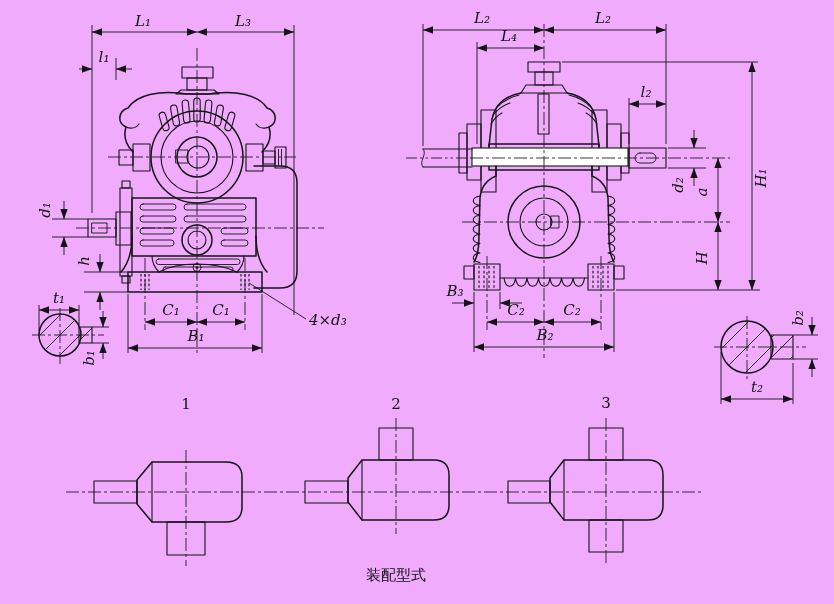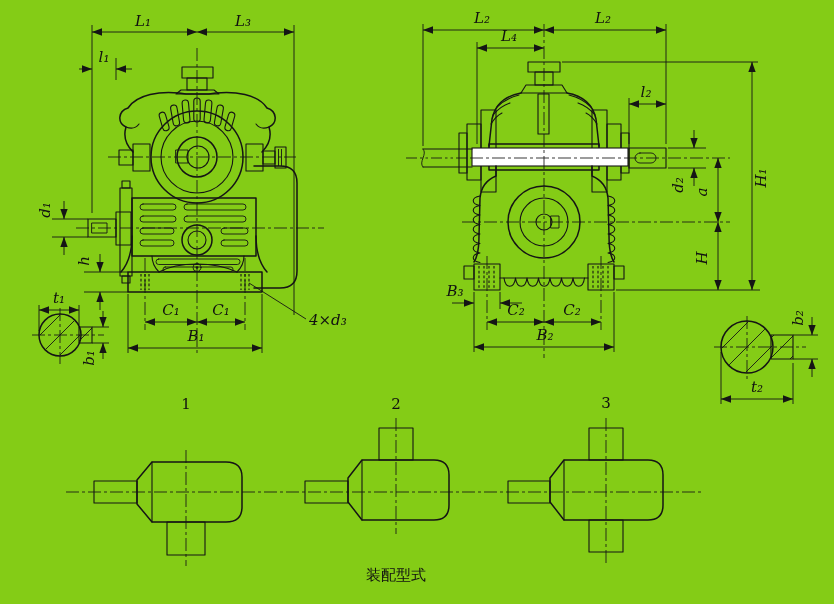--- a/index.html
+++ b/index.html
@@ -1,16 +1,16 @@
 <!DOCTYPE html>
 <html><head>
 <meta charset="utf-8">
 <style>
   html,body{margin:0;padding:0;background:#fff;}
-  .page{position:relative;width:834px;height:604px;background:#84cc16;overflow:hidden;
+  .page{position:relative;width:834px;height:604px;background:#f0abfc;overflow:hidden;
         font-family:"DejaVu Serif",serif;}
   svg{display:block;}
   .ol  {fill:none;stroke:#151515;stroke-width:1.5;stroke-linejoin:round;stroke-linecap:round;}
   .ol2 {fill:none;stroke:#151515;stroke-width:1.1;stroke-linejoin:round;stroke-linecap:round;}
   .ol3 {fill:none;stroke:#151515;stroke-width:0.9;stroke-linejoin:round;stroke-linecap:round;}
   .dim {fill:none;stroke:#151515;stroke-width:0.9;}
   .cl  {fill:none;stroke:#151515;stroke-width:0.85;stroke-dasharray:13 3 3 3;}
   .cl2 {fill:none;stroke:#151515;stroke-width:0.85;stroke-dasharray:11 3 2.5 3 2.5 3;}
   .hm  {fill:none;stroke:#151515;stroke-width:1.1;stroke-dasharray:2.6 2.2;}
   .ht  {fill:none;stroke:#151515;stroke-width:0.9;}

